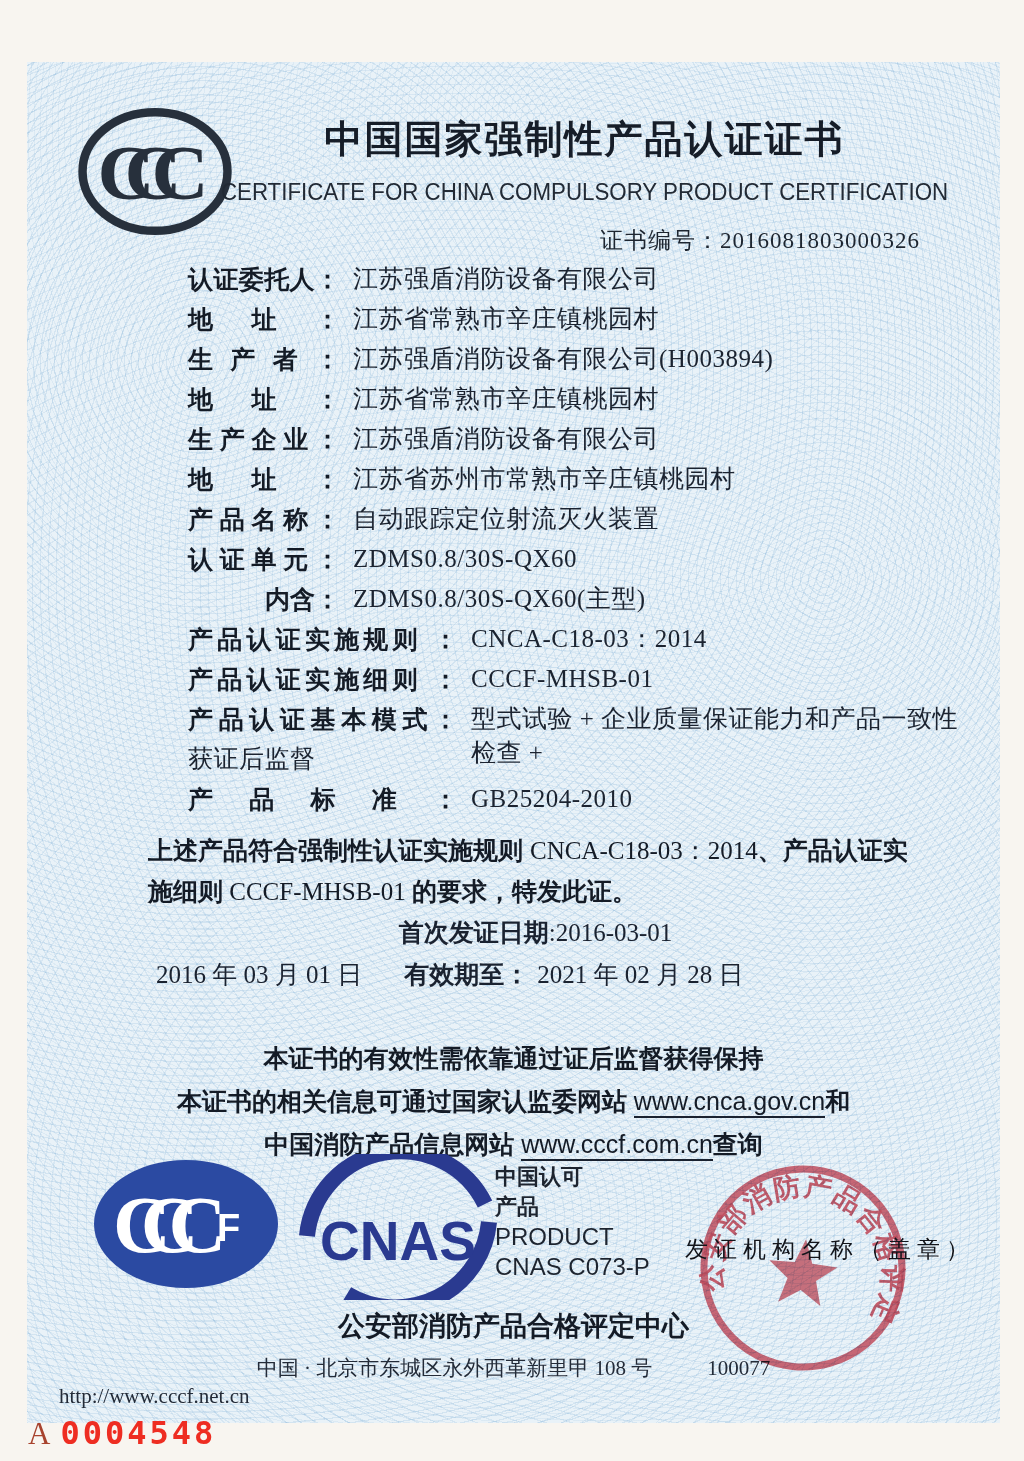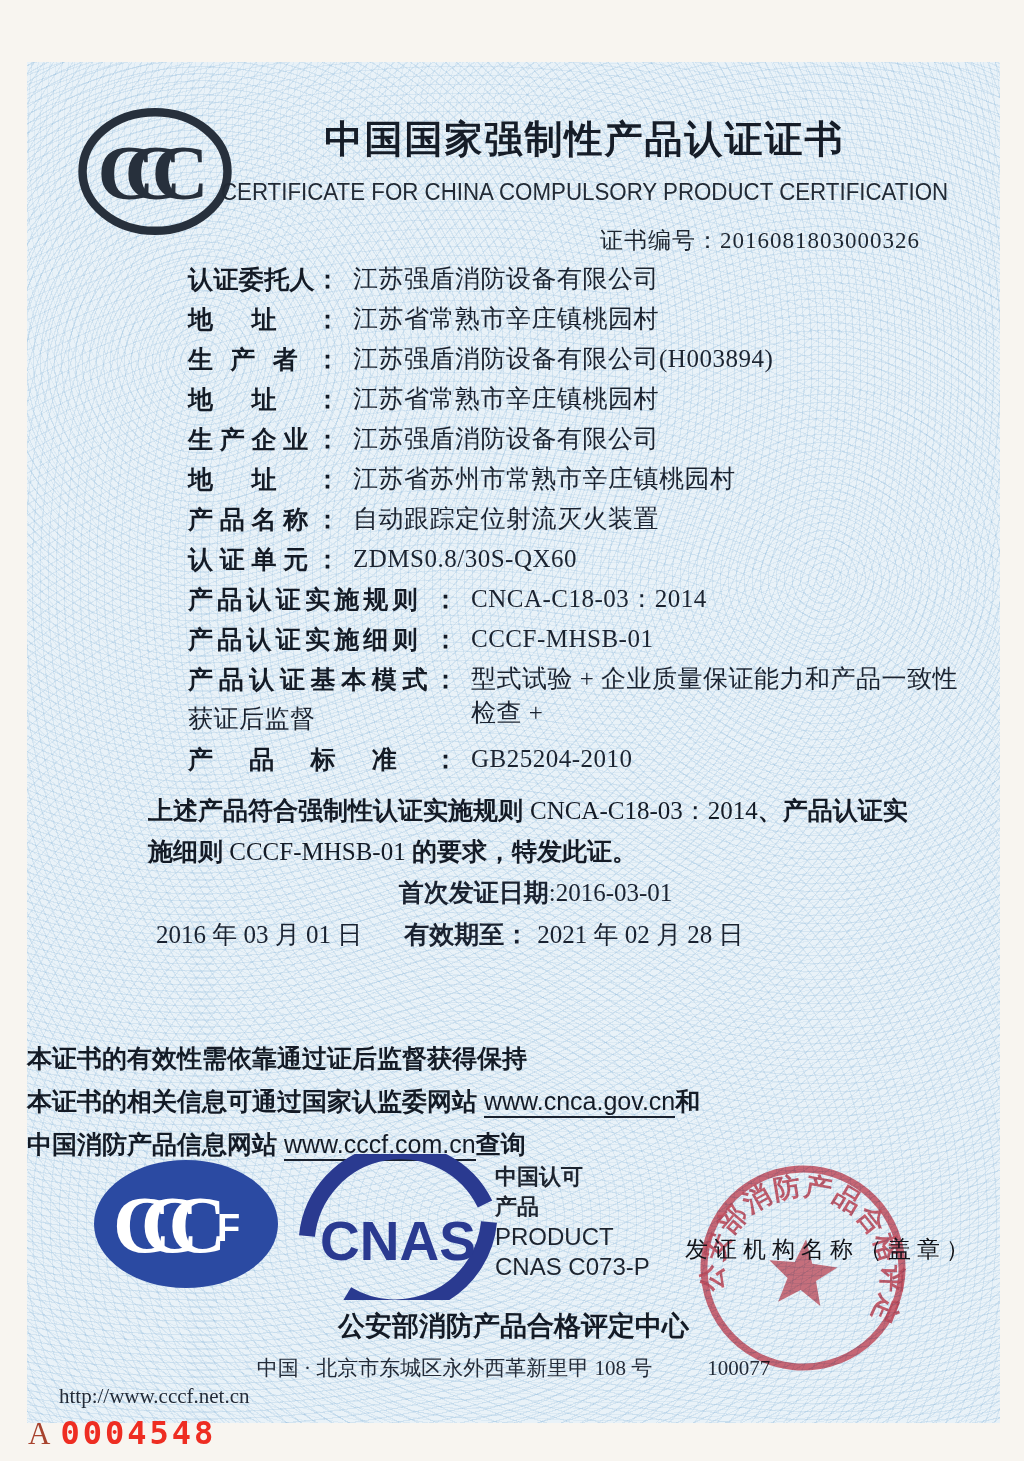--- a/index.html
+++ b/index.html
@@ -42,21 +42,21 @@
   .statement { margin-top:8px; width:775px; font-size:25px; line-height:40px; font-weight:bold; color:#141b26; }
   .statement .code { font-family:"Liberation Serif", serif; font-weight:normal; }
   .first-issue { margin-top:4px; width:775px; text-align:center; font-size:25px; height:40px; }
   .first-issue .fi-lbl { font-weight:bold; }
   .first-issue .fi-val { font-family:"Liberation Serif", serif; }
   .dates { margin-top:2px; display:flex; font-size:25px; height:40px; }
   .dates .d-lbl { font-weight:bold; }
   .dates .d-val { font-family:"Liberation Serif", serif; margin-left:8px; }
   .dates .gap { width:42px; }
   
-  .notices { position:absolute; left:0; right:0; top:975px; text-align:left;
+  .notices { position:absolute; left:0; right:0; top:975px; text-align:center;
              font-size:25px; font-weight:bold; line-height:43px; color:#141b26; }
   .notices .url { font-family:"Liberation Sans", sans-serif; font-weight:normal;
                   border-bottom:2px solid #1a2230; padding-bottom:1px; }
   
   .cccf-logo { position:absolute; left:64px; top:1095px; width:190px; height:134px; }
   .cnas-logo { position:absolute; left:270px; top:1092px; width:202px; height:146px; }
   .acc-text { position:absolute; left:468px; top:1100px; line-height:30px; color:#1d242f; }
   .acc-text .cnl { font-size:22px; font-weight:bold; }
   .acc-text .enl { font-size:24px; }
   
@@ -119,20 +119,24 @@
       <span class="lbl">地址：</span>
       <span class="val">江苏省苏州市常熟市辛庄镇桃园村</span>
     </div>
     <div class="row">
       <span class="lbl">产品名称：</span>
       <span class="val">自动跟踪定位射流灭火装置</span>
     </div>
     <div class="row">
       <span class="lbl">认证单元：</span>
       <span class="val">ZDMS0.8/30S-QX60</span>
+    </div>
+    <div class="row">
+      <span class="lbl right">内含：</span>
+      <span class="val">ZDMS0.8/30S-QX60(主型)</span>
     </div>
     <div class="row">
       <span class="lbl wide">产品认证实施规则 ：</span>
       <span class="val">CNCA-C18-03：2014</span>
     </div>
     <div class="row">
       <span class="lbl wide">产品认证实施细则 ：</span>
       <span class="val">CCCF-MHSB-01</span>
     </div>
     <div class="row">

